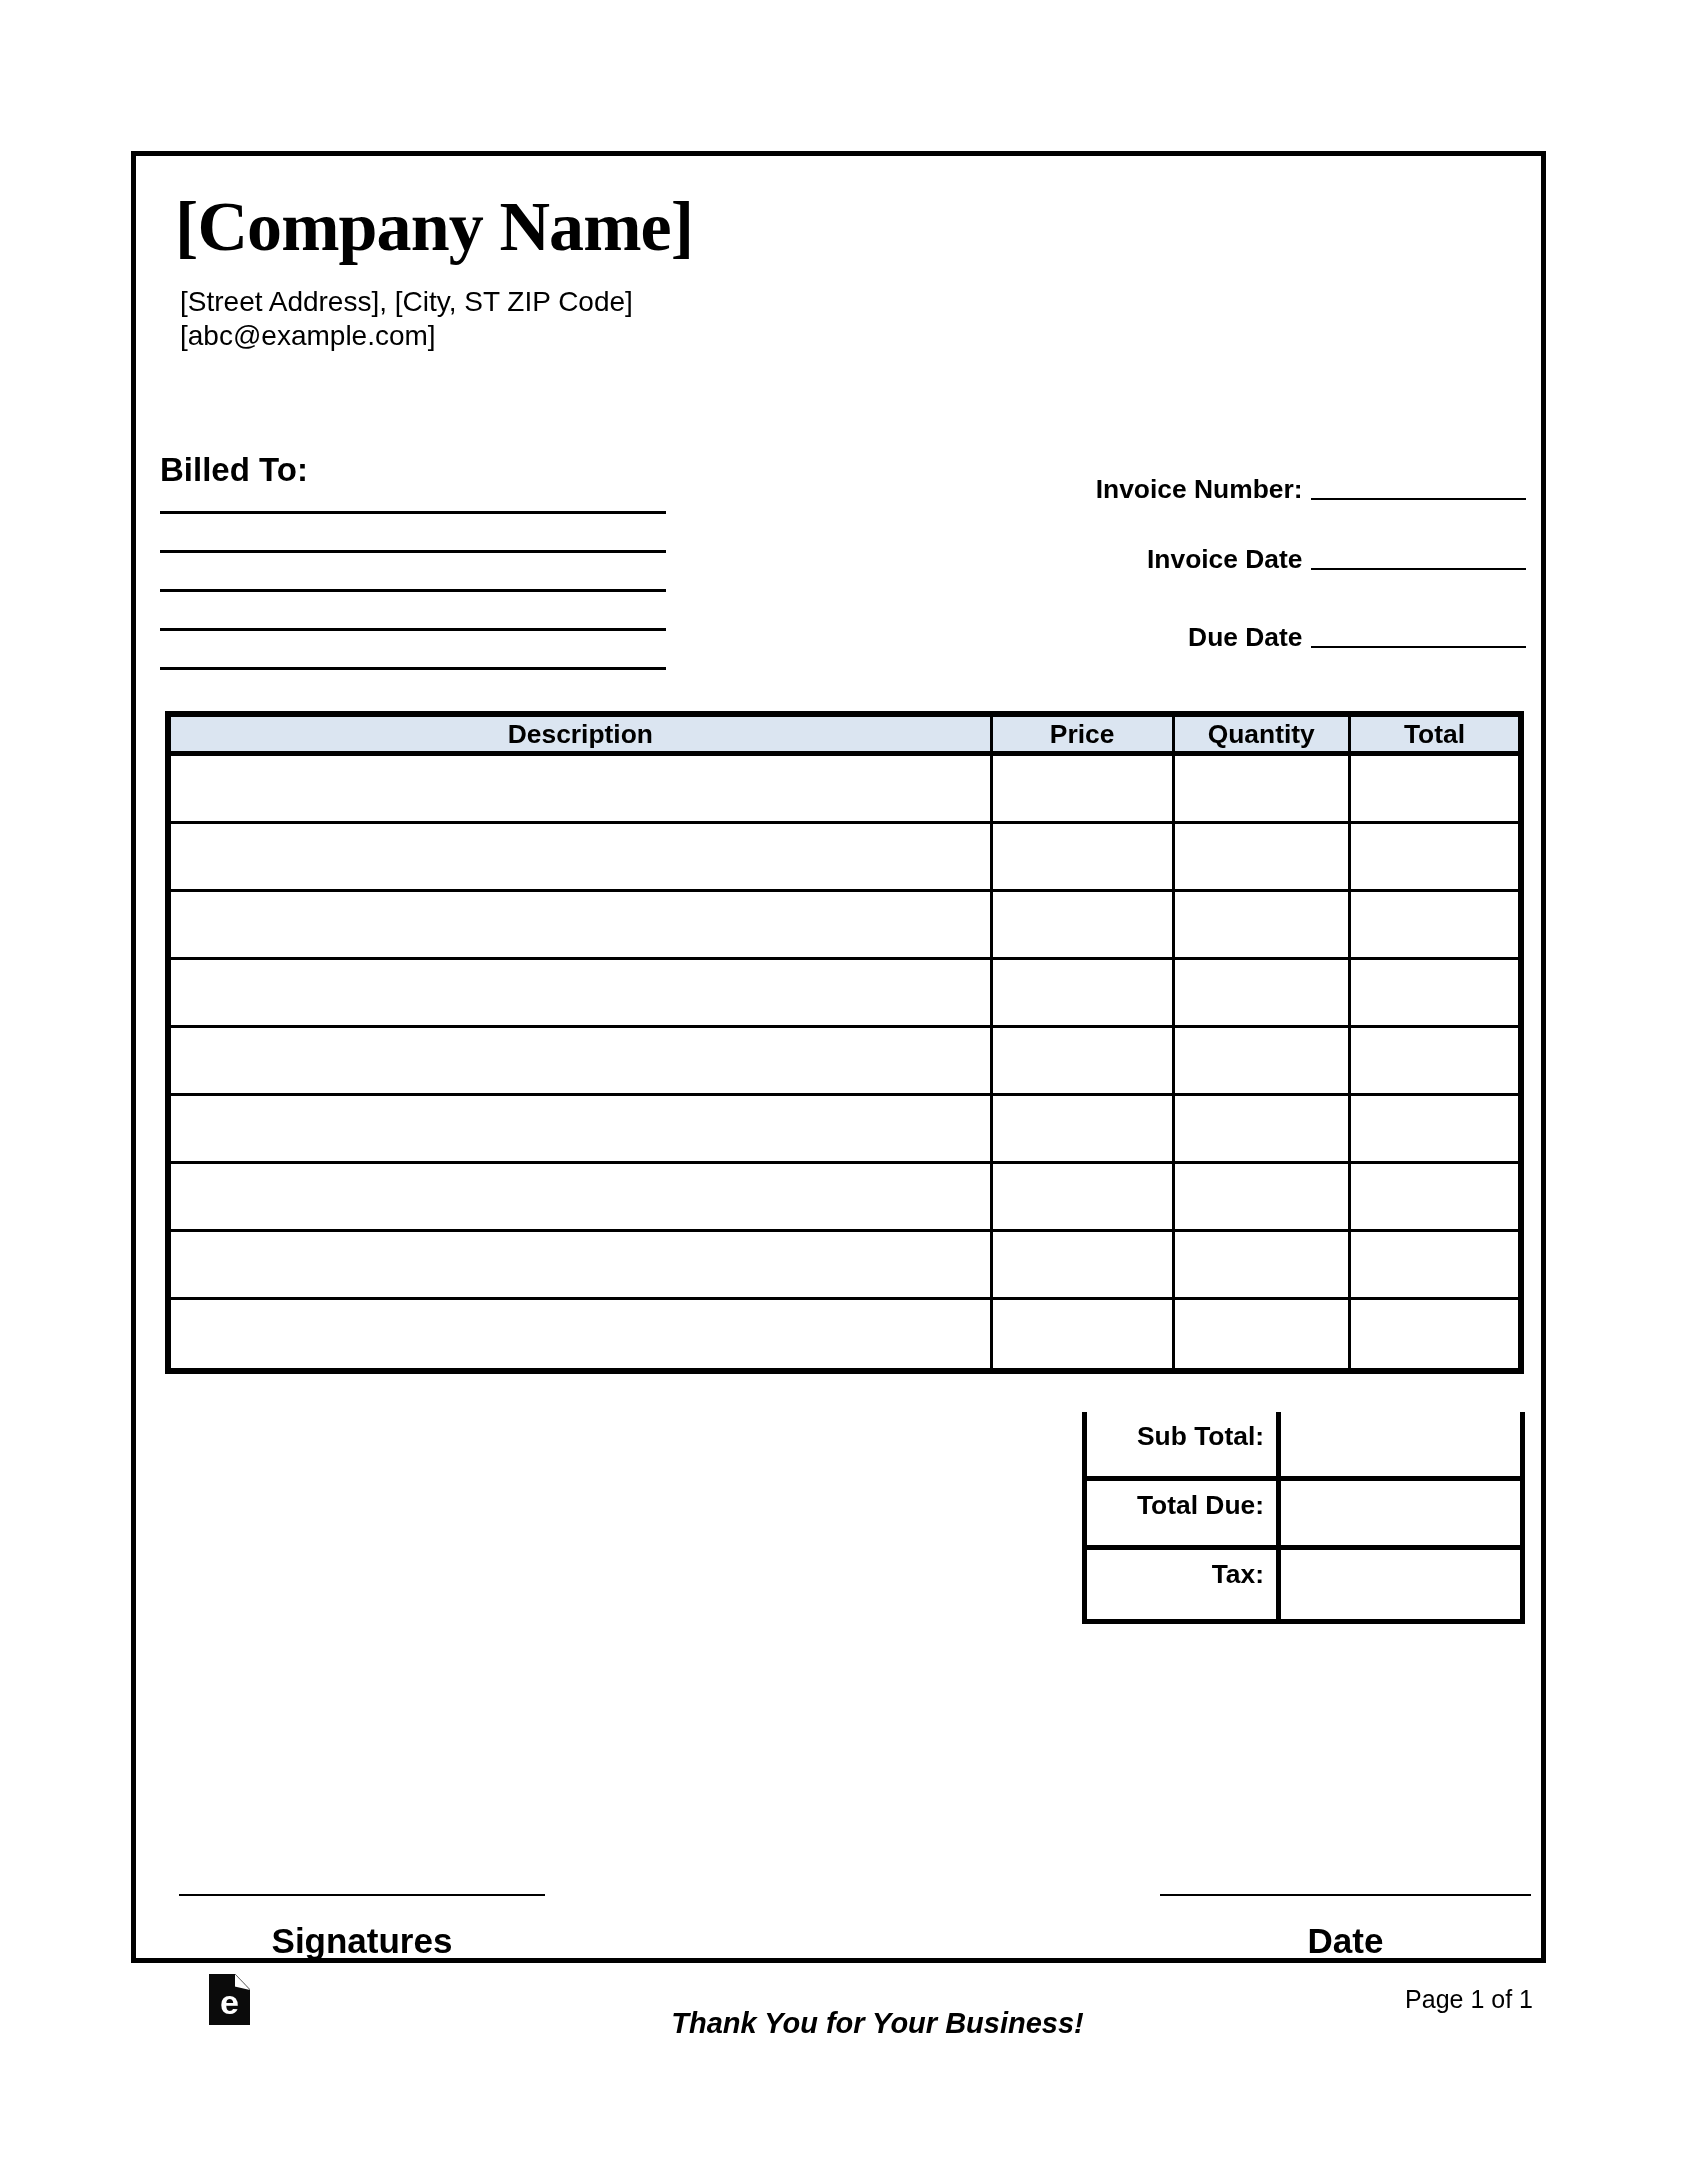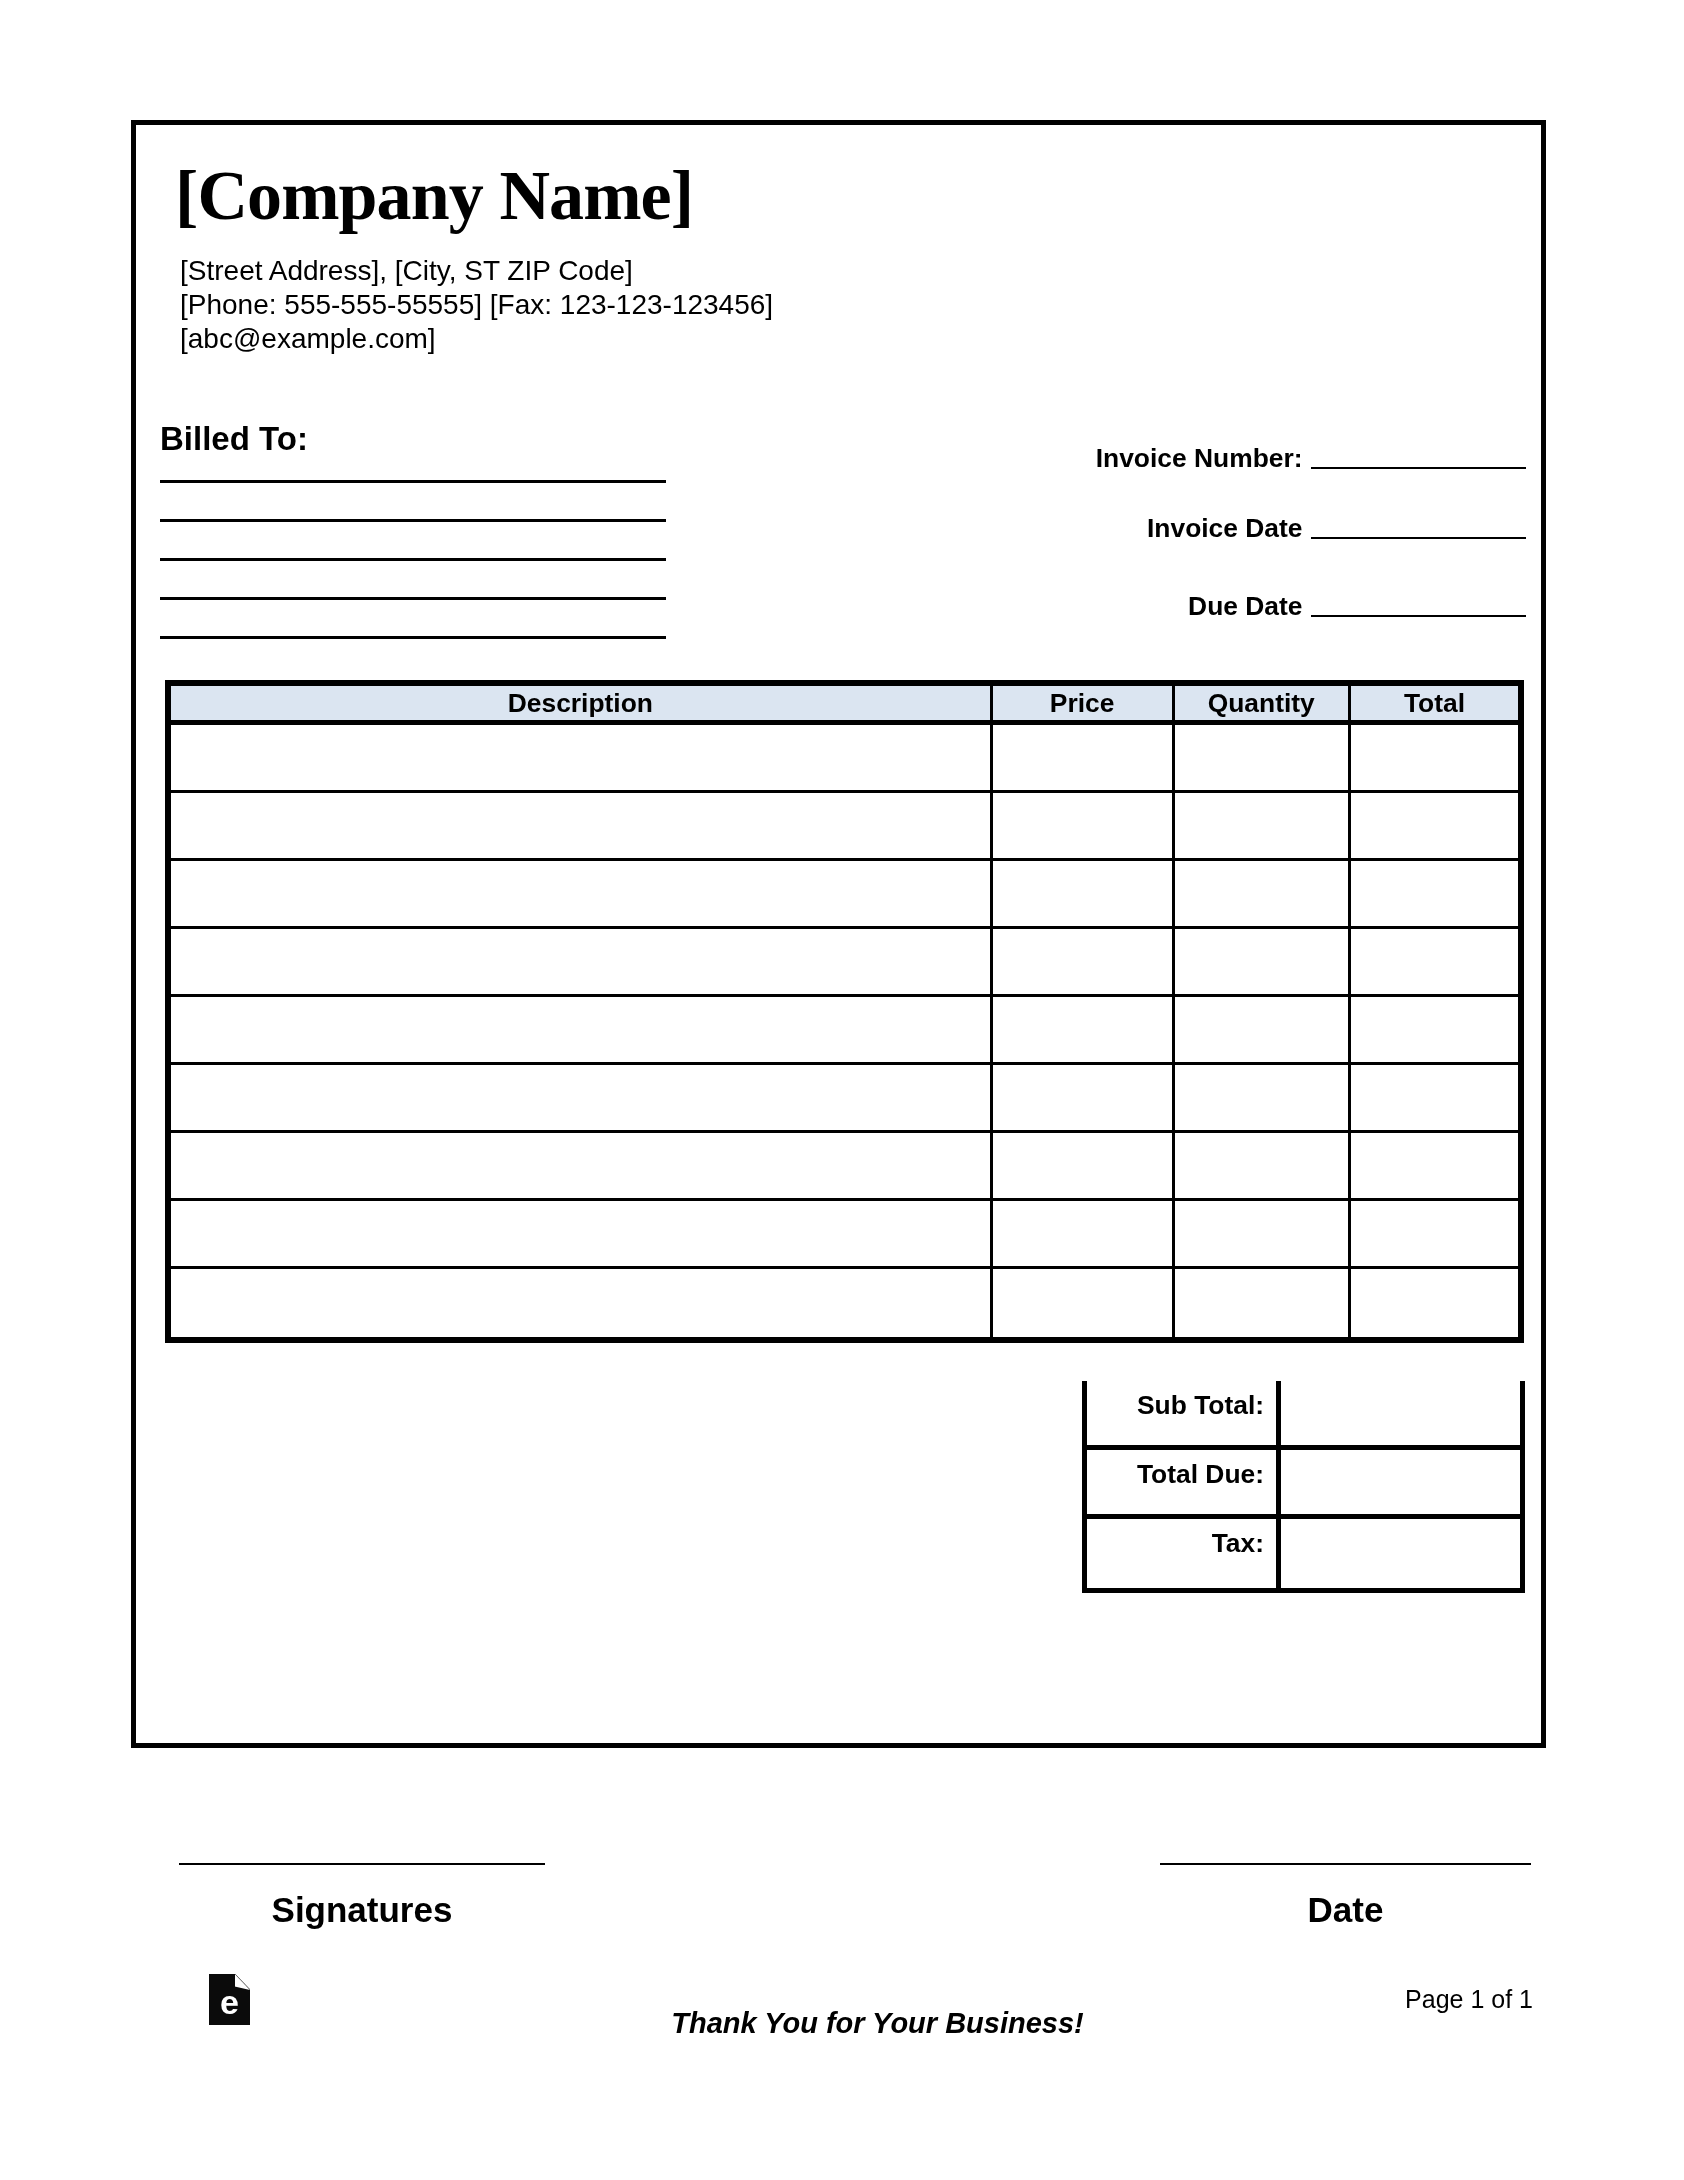--- a/index.html
+++ b/index.html
@@ -3,21 +3,21 @@
 <meta charset="utf-8">
 <style>
   * { box-sizing: border-box; margin: 0; padding: 0; }
   html,body { background:#ffffff; }
   body { width:1685px; height:2181px; position:relative;
          font-family:"Liberation Sans", sans-serif; color:#000; }
 
   .sheet { position:absolute; inset:0; background:#fff; overflow:hidden; }
 
   
-  .page-frame { position:absolute; left:131px; top:120px; width:1415px; height:1628px;
+  .page-frame { position:absolute; left:131px; top:151px; width:1415px; height:1812px;
                 border:5.1px solid #000; }
 
   
   .company-name { position:absolute; left:39px; top:34px;
                   font-family:"Liberation Serif", serif; font-weight:bold;
                   font-size:70px; line-height:1.05; letter-spacing:-0.9px; }
   .company-address { position:absolute; left:44px; top:129px; font-size:28px; line-height:34px; }
 
   
   .billed-to-label { position:absolute; left:24px; top:295px; font-size:33px; font-weight:bold; }
@@ -78,21 +78,20 @@
 <body>
 
 <div class="sheet">
 
   <div class="page-frame">
 
     <div class="company-name">[Company Name]</div>
 
     <div class="company-address">
       <div>[Street Address], [City, ST ZIP Code]</div>
-      <div>[Phone: 555-555-55555] [Fax: 123-123-123456]</div>
       <div>[abc@example.com]</div>
     </div>
 
     <div class="billed-to-label">Billed To:</div>
 
     <div class="billed-lines">
         <div class="fill-line"></div>
         <div class="fill-line"></div>
         <div class="fill-line"></div>
         <div class="fill-line"></div>

